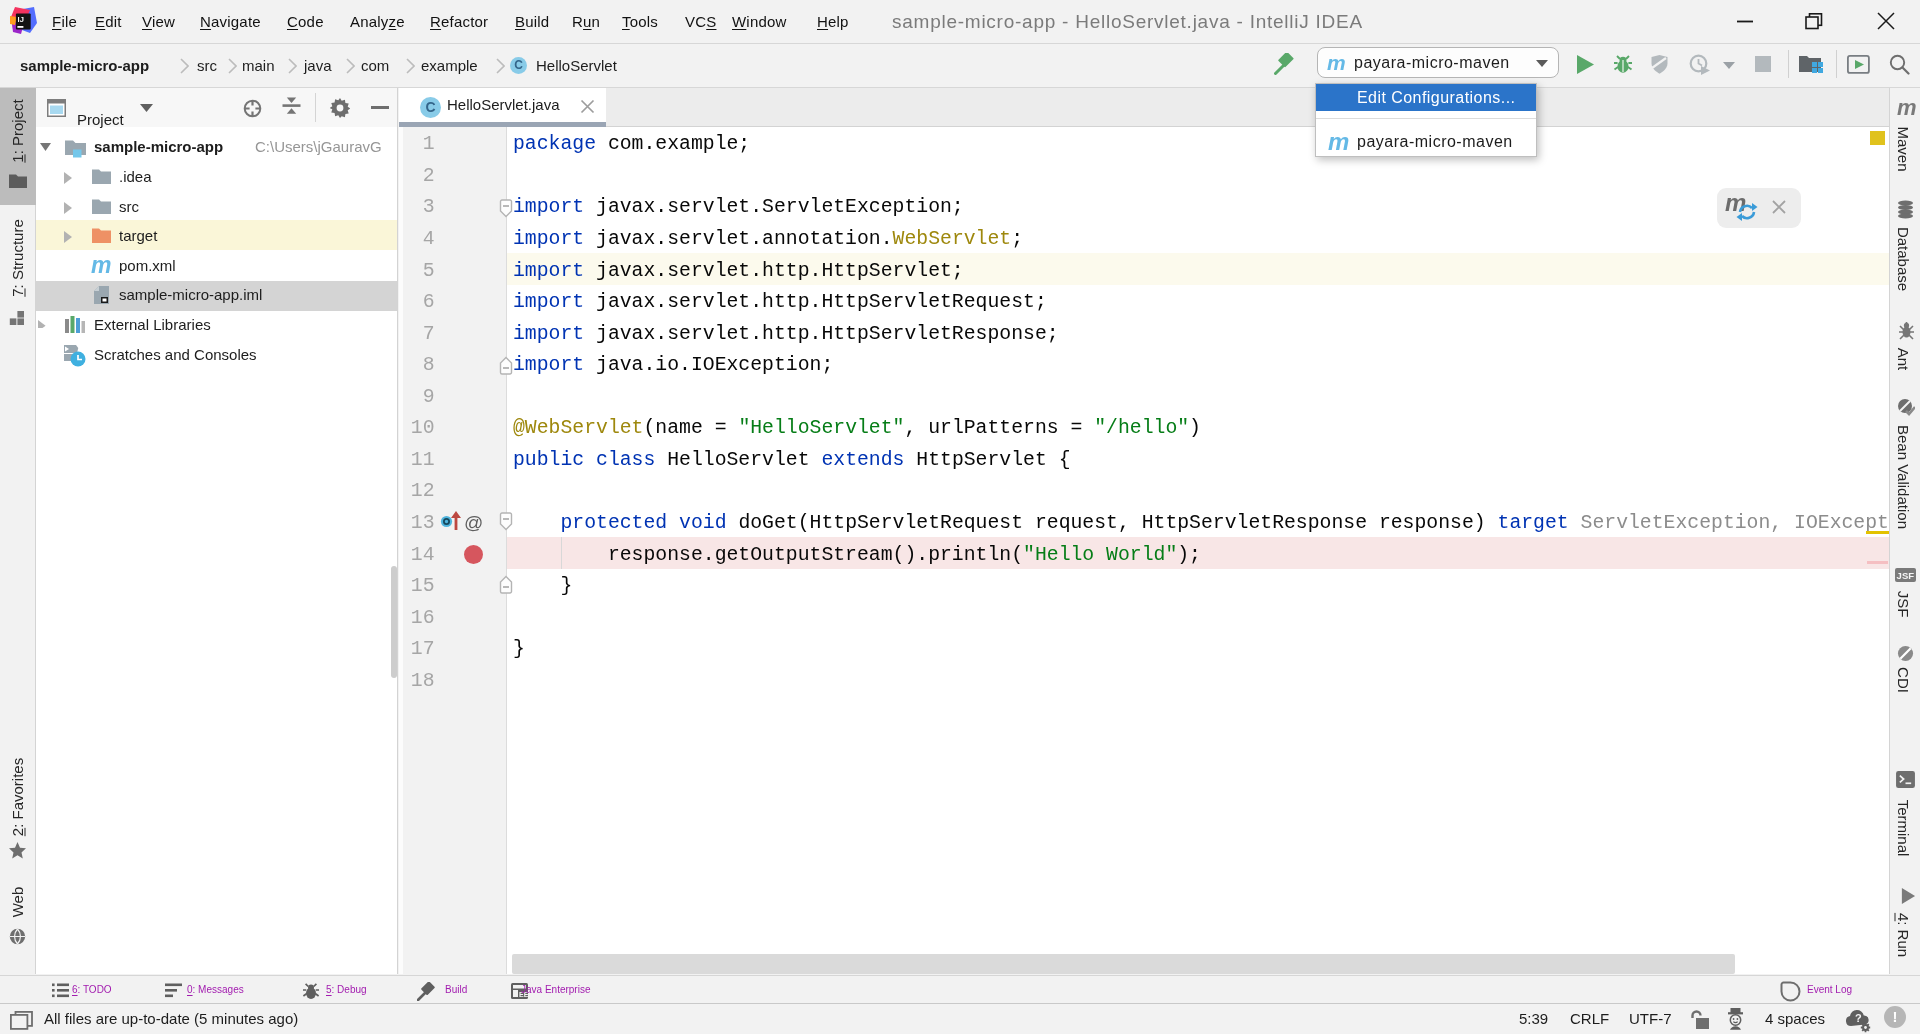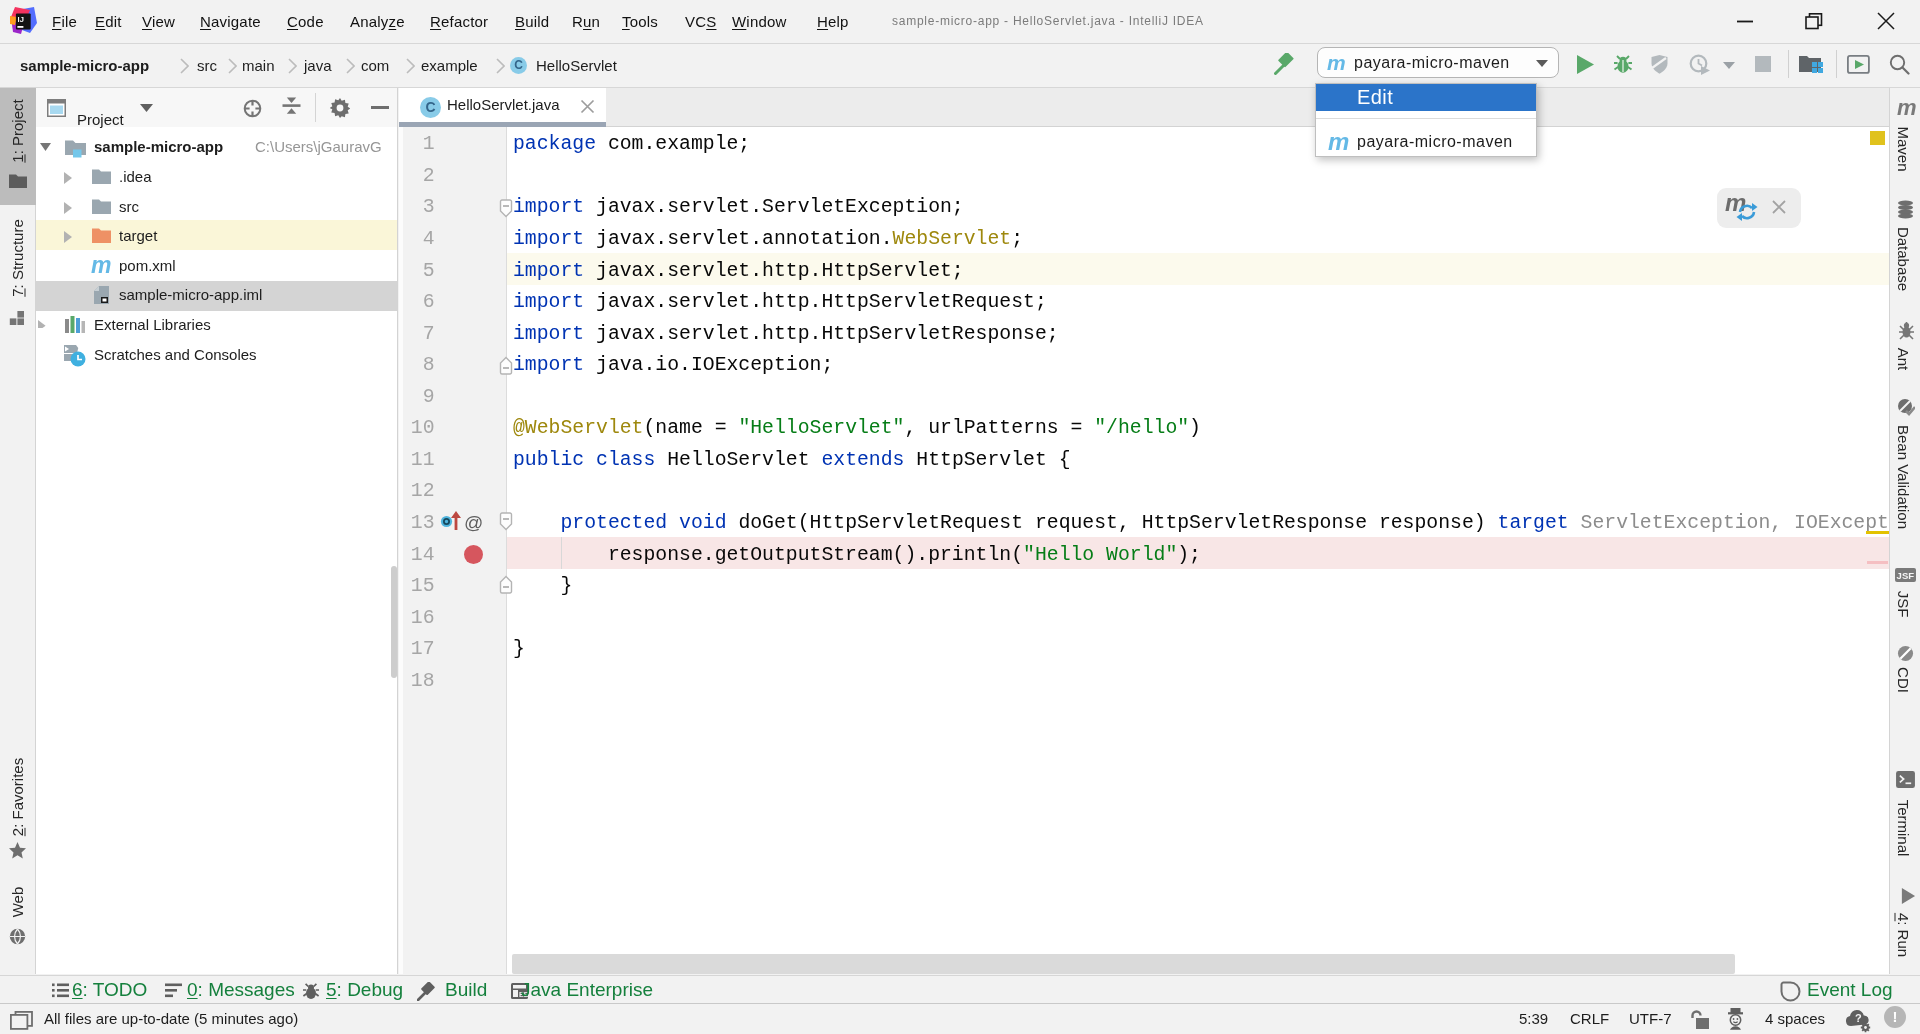--- a/index.html
+++ b/index.html
@@ -6,21 +6,21 @@
 html,body { width:1920px; height:1034px; overflow:hidden; }
 body { font-family:"Liberation Sans", sans-serif; background:#f2f2f2; position:relative; }
 .abs { position:absolute; }
 .t15 { font-size:15px; color:#1d1d1d; white-space:nowrap; }
 .vt { position:absolute; white-space:nowrap; font-size:15px; color:#262626; transform:translate(-50%,-50%) rotate(90deg); }
 .vtl { position:absolute; white-space:nowrap; font-size:15px; color:#262626; transform:translate(-50%,-50%) rotate(-90deg); }
 u { text-decoration:underline; text-underline-offset:2px; }
 
 #titlebar { position:absolute; left:0; top:0; width:1920px; height:44px; background:#f2f2f2; border-bottom:1px solid #d7d7d7; }
 .menuitem { position:absolute; top:0; height:43px; line-height:43px; font-size:15px; letter-spacing:0.2px; color:#111; }
-#wintitle { position:absolute; left:892px; top:0; height:43px; line-height:43px; font-size:12px; letter-spacing:0.75px; color:#7b7b7b; }
+#wintitle { position:absolute; left:892px; top:0; height:43px; line-height:43px; font-size:19px; letter-spacing:0.75px; color:#7b7b7b; }
 
 #crumbbar { position:absolute; left:0; top:44px; width:1920px; height:44px; background:#f2f2f2; border-bottom:1px solid #d7d7d7; }
 .crumb { position:absolute; top:0; height:43px; line-height:43px; font-size:15px; color:#1d1d1d; }
 .chev { position:absolute; top:14px; width:9px; height:16px; }
 
 #leftstripe { position:absolute; left:0; top:88px; width:36px; height:886px; background:#f2f2f2; border-right:1px solid #d4d4d4; }
 #lstab { position:absolute; left:0; top:0px; width:36px; height:117px; background:#bcbcbc; }
 
 #project { position:absolute; left:36px; top:88px; width:362px; height:886px; background:#ffffff; border-right:1px solid #d3d3d3; overflow:hidden; }
 #pheader { position:absolute; left:0; top:0; width:362px; height:39px; background:#f7f7f7; }
@@ -39,26 +39,26 @@
 .k { color:#0033b3; }
 .a { color:#9e880d; }
 .s { color:#067d17; }
 .g { color:#8c8c8c; }
 #hl5 { position:absolute; left:0; top:165.4px; width:1490px; height:31.6px; background:#fcfaed; }
 #hl14 { position:absolute; left:0; top:449.4px; width:1490px; height:31.6px; background:#f8e6e6; }
 
 #rightstripe { position:absolute; left:1889px; top:88px; width:31px; height:886px; background:#f2f2f2; border-left:1px solid #d4d4d4; }
 
 #bottombar { position:absolute; left:0; top:975px; width:1920px; height:28px; background:#f2f2f2; border-top:1px solid #d6d6d6; }
-.bbitem { position:absolute; top:0; height:28px; line-height:28px; font-size:19px; color:#15803d; white-space:nowrap; }
+.bbitem { position:absolute; top:0; height:28px; line-height:28px; font-size:10px; color:#a21caf; white-space:nowrap; }
 #statusbar { position:absolute; left:0; top:1003px; width:1920px; height:31px; background:#f2f2f2; border-top:1px solid #c9c9c9; }
 .sbitem { position:absolute; top:0; height:30px; line-height:30px; font-size:15px; color:#1d1d1d; white-space:nowrap; }
 
 #popup { position:absolute; left:1315px; top:83px; width:222px; height:74px; background:#ffffff; border:1px solid #bfbfbf; box-shadow:2px 3px 8px rgba(0,0,0,0.25); z-index:50; }
-#popup .sel { position:absolute; left:0px; top:0px; width:220px; height:27px; background:#2b74c9; color:#ffffff; font-size:20px; letter-spacing:0.45px; line-height:27px; }
+#popup .sel { position:absolute; left:0px; top:0px; width:220px; height:27px; background:#2b74c9; color:#ffffff; font-size:16px; letter-spacing:0.45px; line-height:27px; }
 </style>
 </head>
 <body>
 <div id="titlebar">
   <svg class="abs" style="left:10px;top:7px" width="27" height="27" viewBox="0 0 27 27">
     <polygon points="13,2 24,0 27,16 20,26 12,23" fill="#536dfe"></polygon>
     <polygon points="5,0 20,3 16,12 1,10" fill="#f4335f"></polygon>
     <polygon points="1,10 15,13 11,27 3,25" fill="#9b26c9"></polygon>
     <polygon points="0,9 7,10 5,18 0,17" fill="#ff9c1e"></polygon>
     <rect x="5.9" y="6.4" width="14.8" height="16" rx="1" fill="#131313"></rect>

